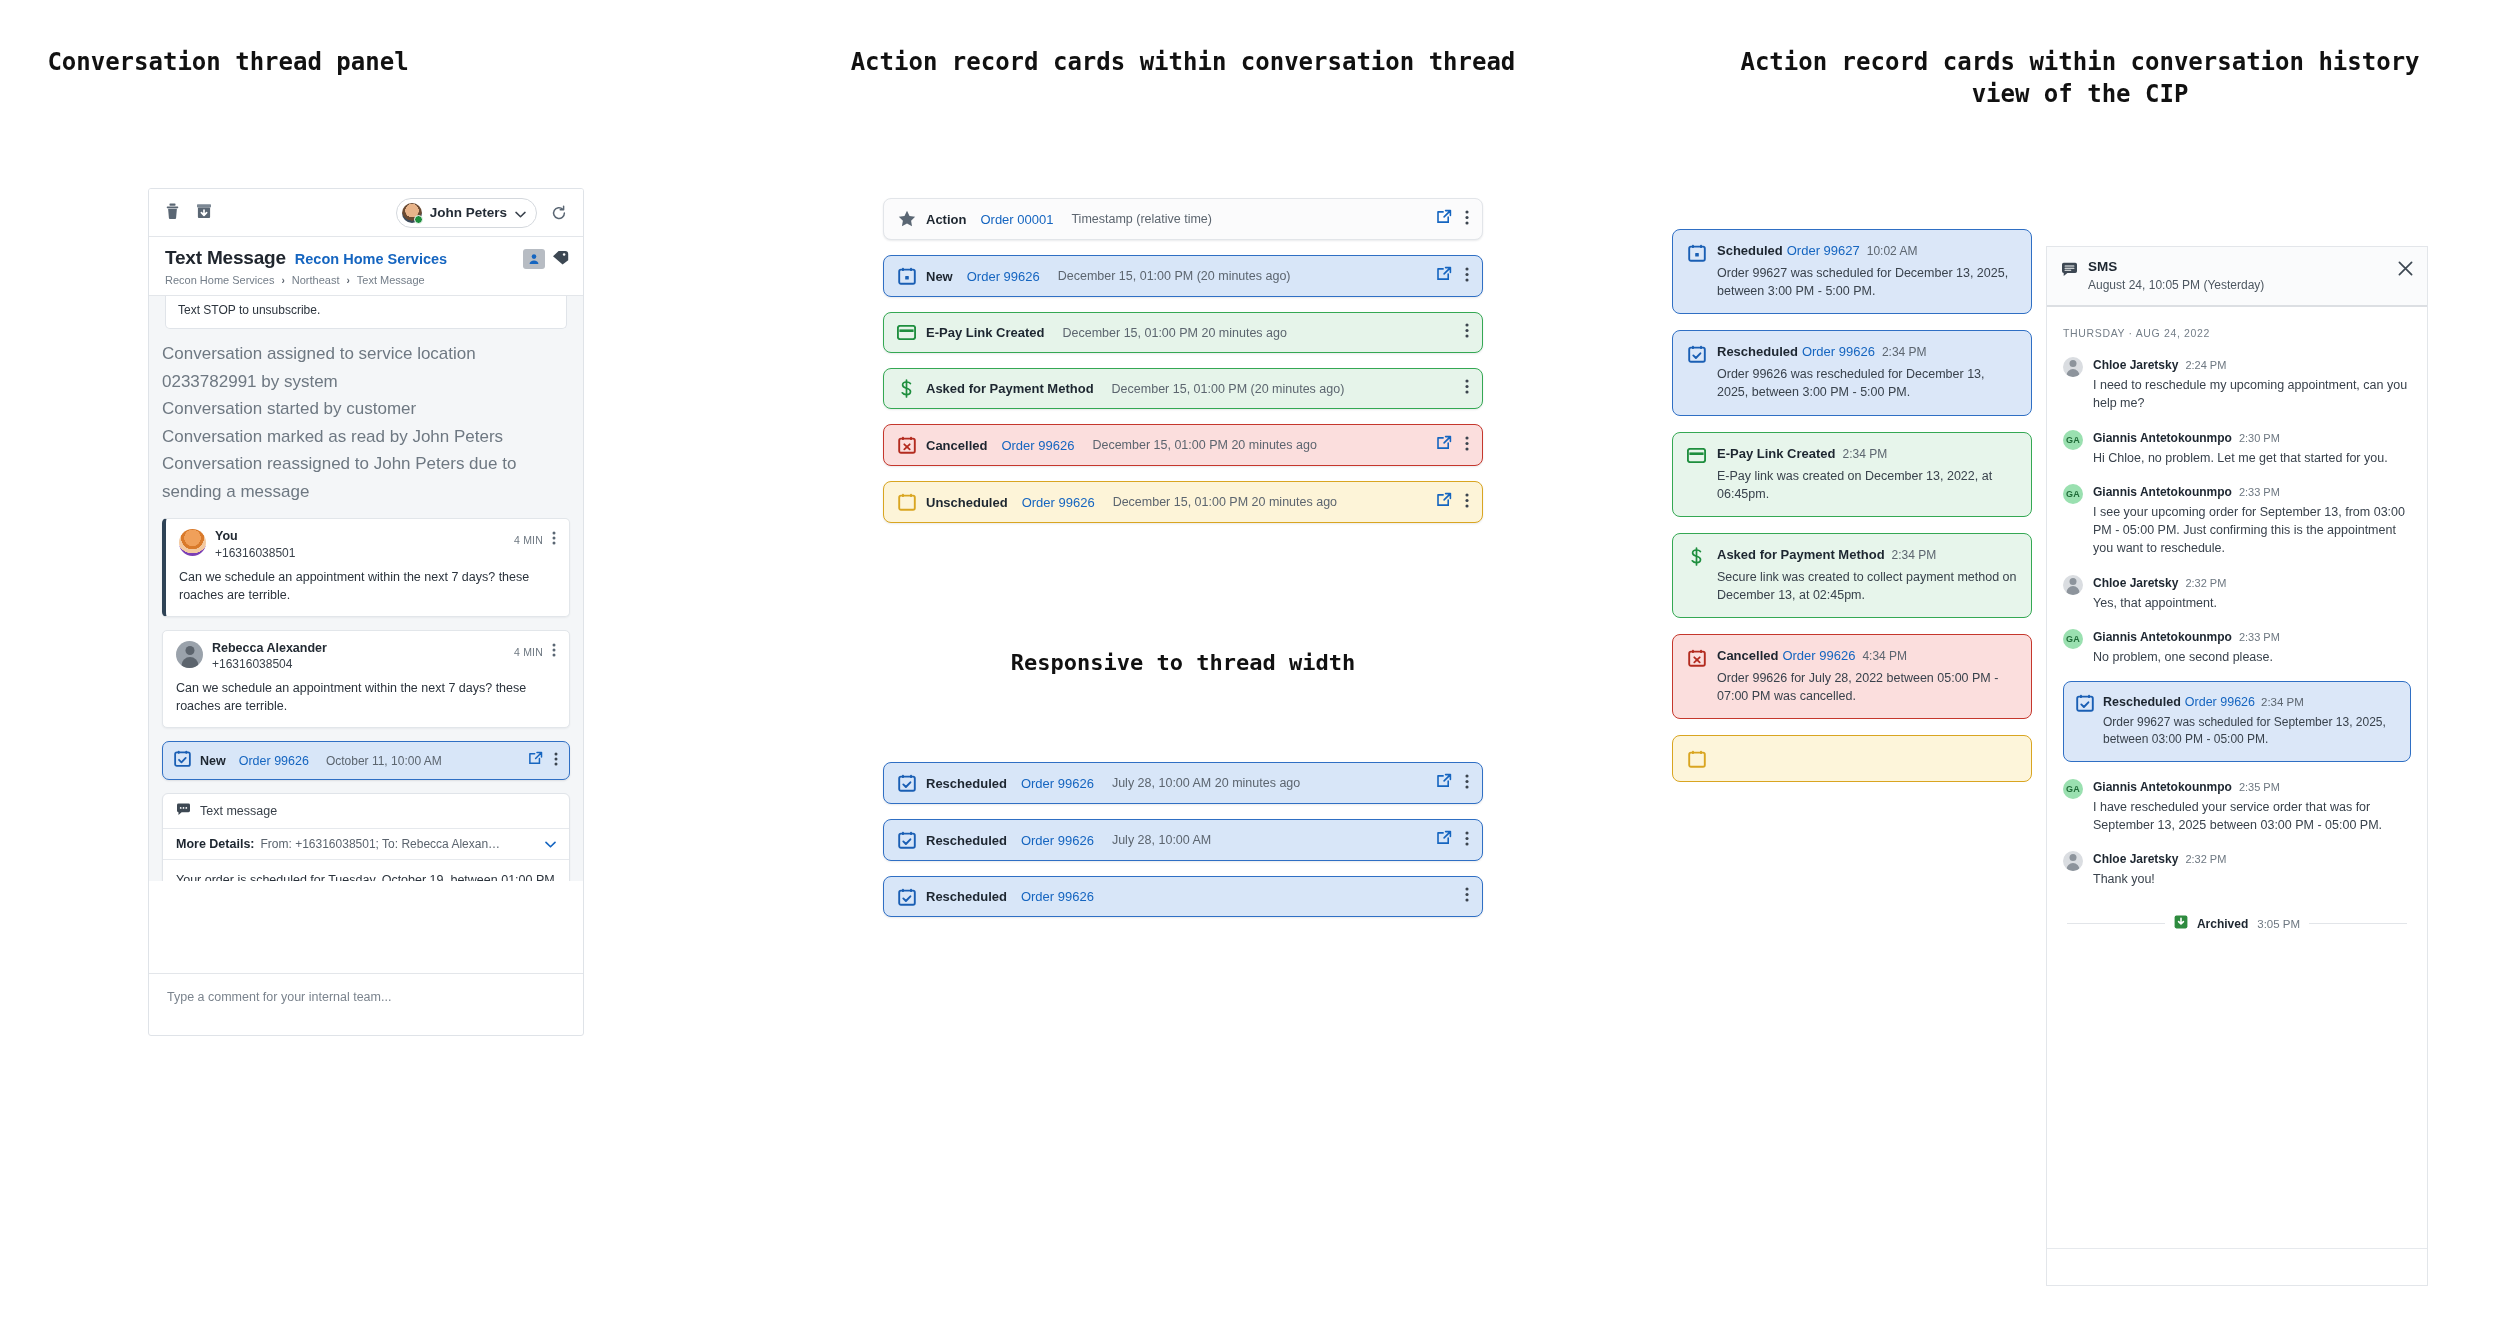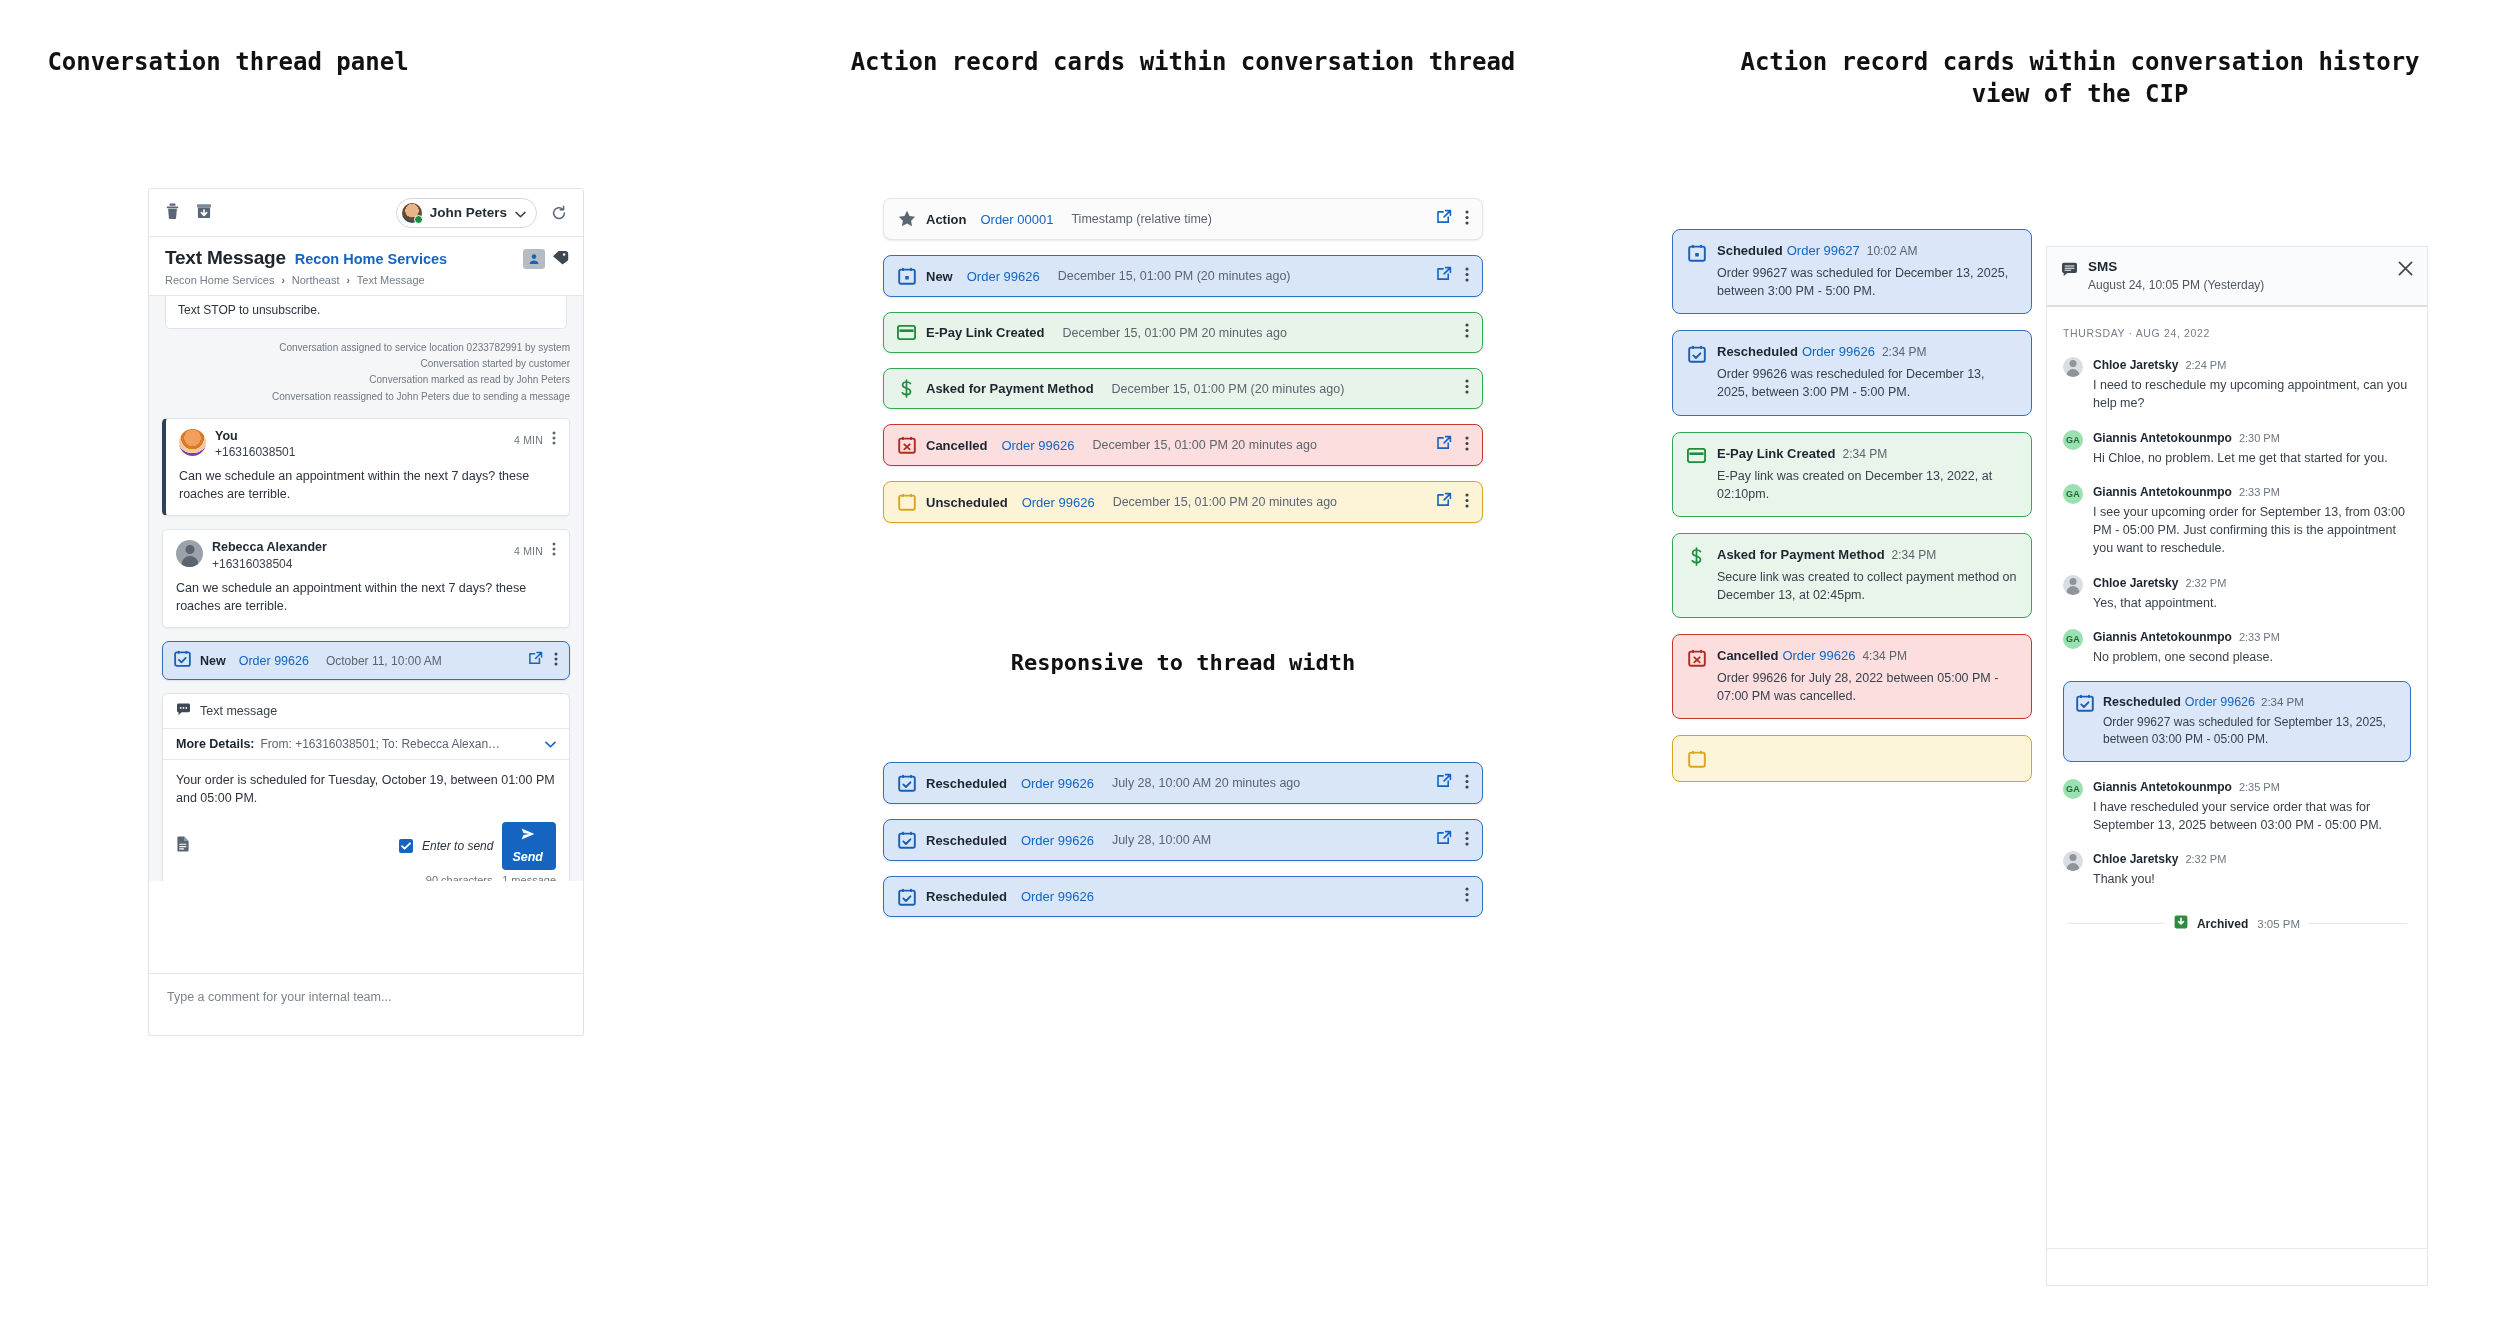--- a/index.html
+++ b/index.html
@@ -47,21 +47,21 @@
   .tp-header-actions{position:absolute;right:14px;top:12px;display:flex;align-items:center;gap:7px;}
   .tp-contact-btn{width:22px;height:20px;background:#b7bcc3;border-radius:3px;display:flex;align-items:center;justify-content:center;}
   .tp-crumbs{margin-top:5px;display:flex;align-items:center;gap:7px;font-size:11px;color:#737d88;}
   .tp-crumbs .sep{font-weight:700;color:#5a636d;font-size:10px;}
 
   .tp-scroll{background:#f4f6f8;height:585px;overflow:hidden;padding:0 13px;box-sizing:border-box;position:relative;}
   .tp-stub{
     background:#fff;border:1px solid #e0e4e9;border-top:none;border-radius:0 0 5px 5px;
     padding:7px 12px 11px;font-size:12px;color:#2c343d;margin:0 3px;
   }
-  .tp-sysline{text-align:right;font-size:10px;color:#6e7882;line-height:1.62;margin-top:11px;}
+  .tp-sysline{text-align:left;font-size:17px;color:#6e7882;line-height:1.62;margin-top:11px;}
   .tp-msg{
     background:#fff;border:1px solid #e2e6ea;border-radius:5px;margin-top:13px;
     padding:10px 13px 12px;box-shadow:0 1px 2px rgba(16,24,40,.05);position:relative;
   }
   .tp-msg.you{border-left:4px solid #2f4356;}
   .tp-msg-head{display:flex;align-items:flex-start;}
   .tp-msg-av{width:27px;height:27px;border-radius:50%;flex:none;margin-right:9px;}
   .tp-msg-av.you{background:radial-gradient(circle at 50% 33%, #f0a05a 0 36%, #d97a2b 37% 50%, #f3c9a0 51% 68%, #7b3fb5 69% 100%);}
   .tp-msg-av.grey{background:#9aa2ab;position:relative;overflow:hidden;}
   .tp-msg-av.grey:before{content:"";position:absolute;left:50%;top:5px;width:9px;height:9px;border-radius:50%;background:#5c646d;transform:translateX(-50%);}
@@ -616,21 +616,21 @@
     </div>
     <div class="dc green">
       <span class="ic">
         <svg width="19" height="15" viewBox="0 0 19 15">
           <rect x=".9" y=".9" width="17.2" height="13.2" rx="2" fill="none" stroke="#1e8e3e" stroke-width="1.9"></rect>
           <rect x="2.4" y="4.4" width="14.2" height="2.6" fill="#1e8e3e"></rect>
         </svg>
       </span>
       <div style="flex:1">
         <div><span class="dc-title">E-Pay Link Created</span><span class="dc-time">2:34 PM</span></div>
-        <div class="dc-desc">E-Pay link was created on December 13, 2022, at 02:10pm.</div>
+        <div class="dc-desc">E-Pay link was created on December 13, 2022, at 06:45pm.</div>
       </div>
     </div>
     <div class="dc green">
       <span class="ic">
         <svg width="13" height="19" viewBox="0 0 13 19">
           <path d="M6.5 1v17" stroke="#1e8e3e" stroke-width="1.7" stroke-linecap="round"></path>
           <path d="M10.4 4.6C9.5 3.4 8.1 3 6.5 3 4.2 3 2.6 4.1 2.6 6s1.7 2.6 3.9 3.2c2.2.6 4 1.2 4 3.3 0 2-1.8 3.1-4 3.1-1.8 0-3.3-.5-4.2-1.8" stroke="#1e8e3e" stroke-width="1.7" fill="none" stroke-linecap="round"></path>
         </svg>
       </span>
       <div style="flex:1">

